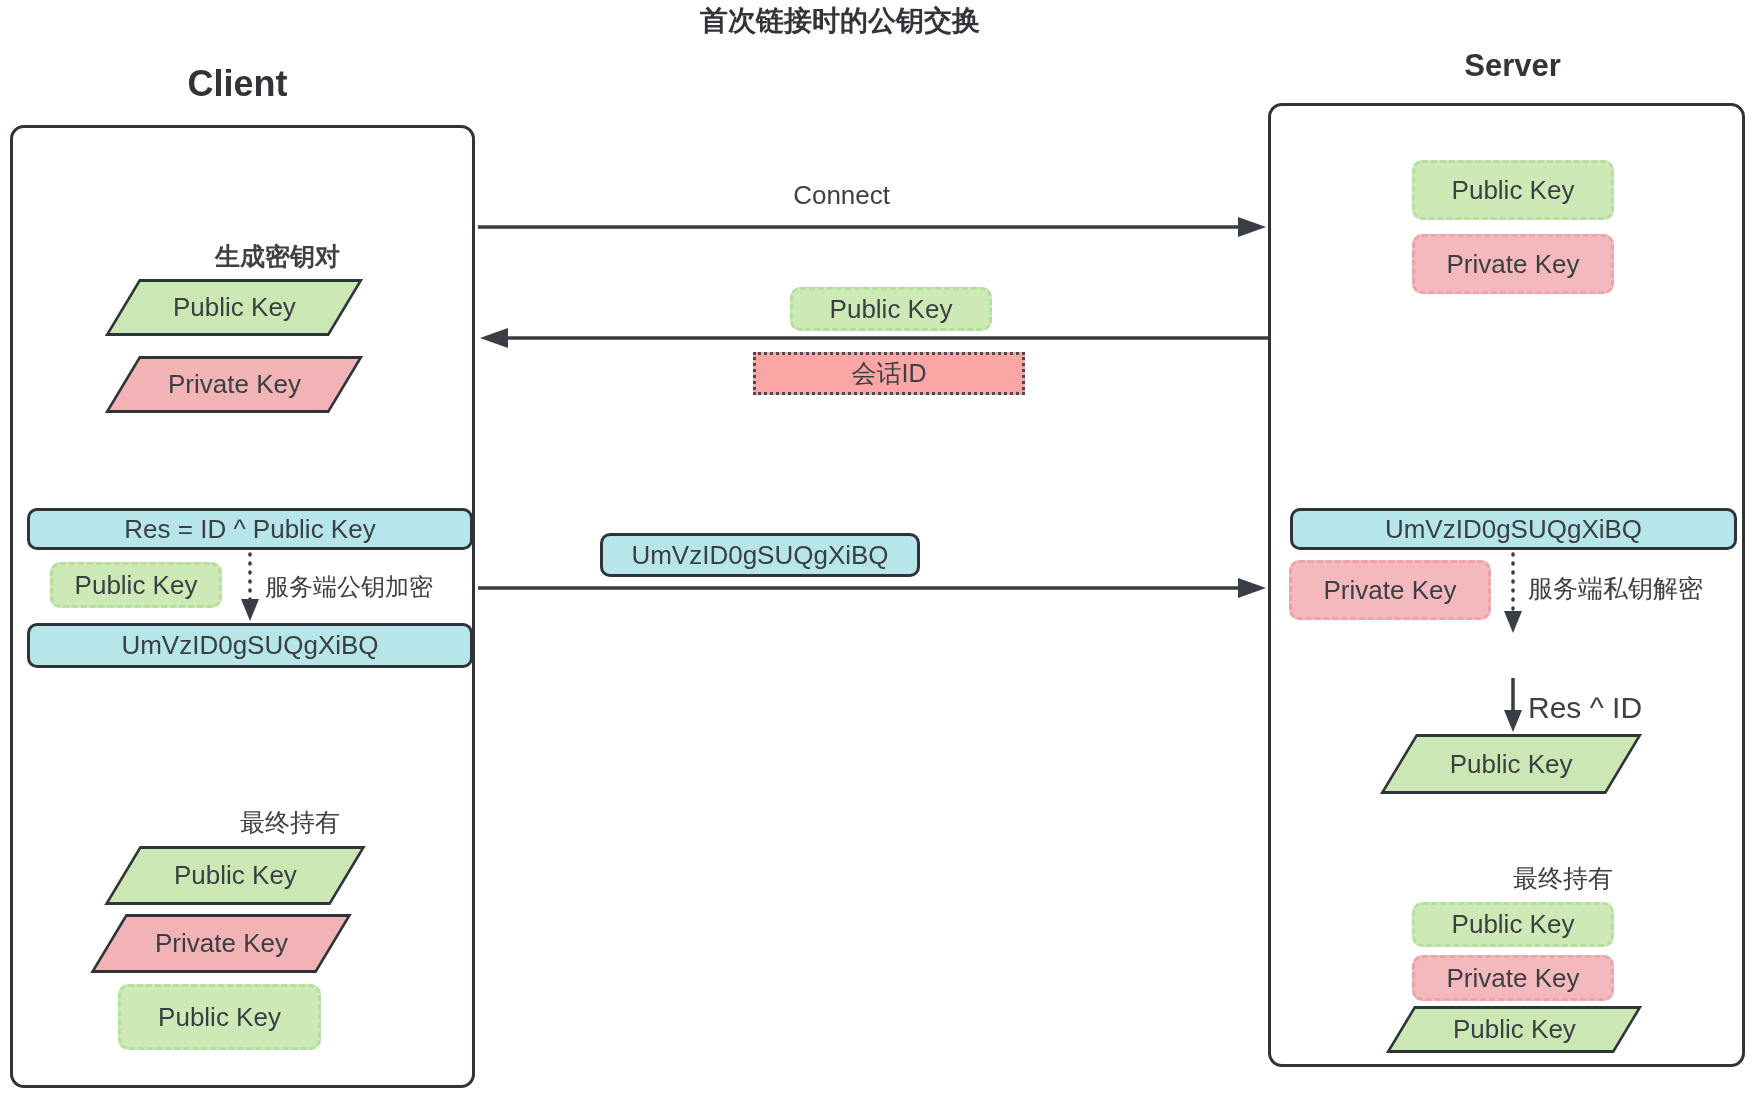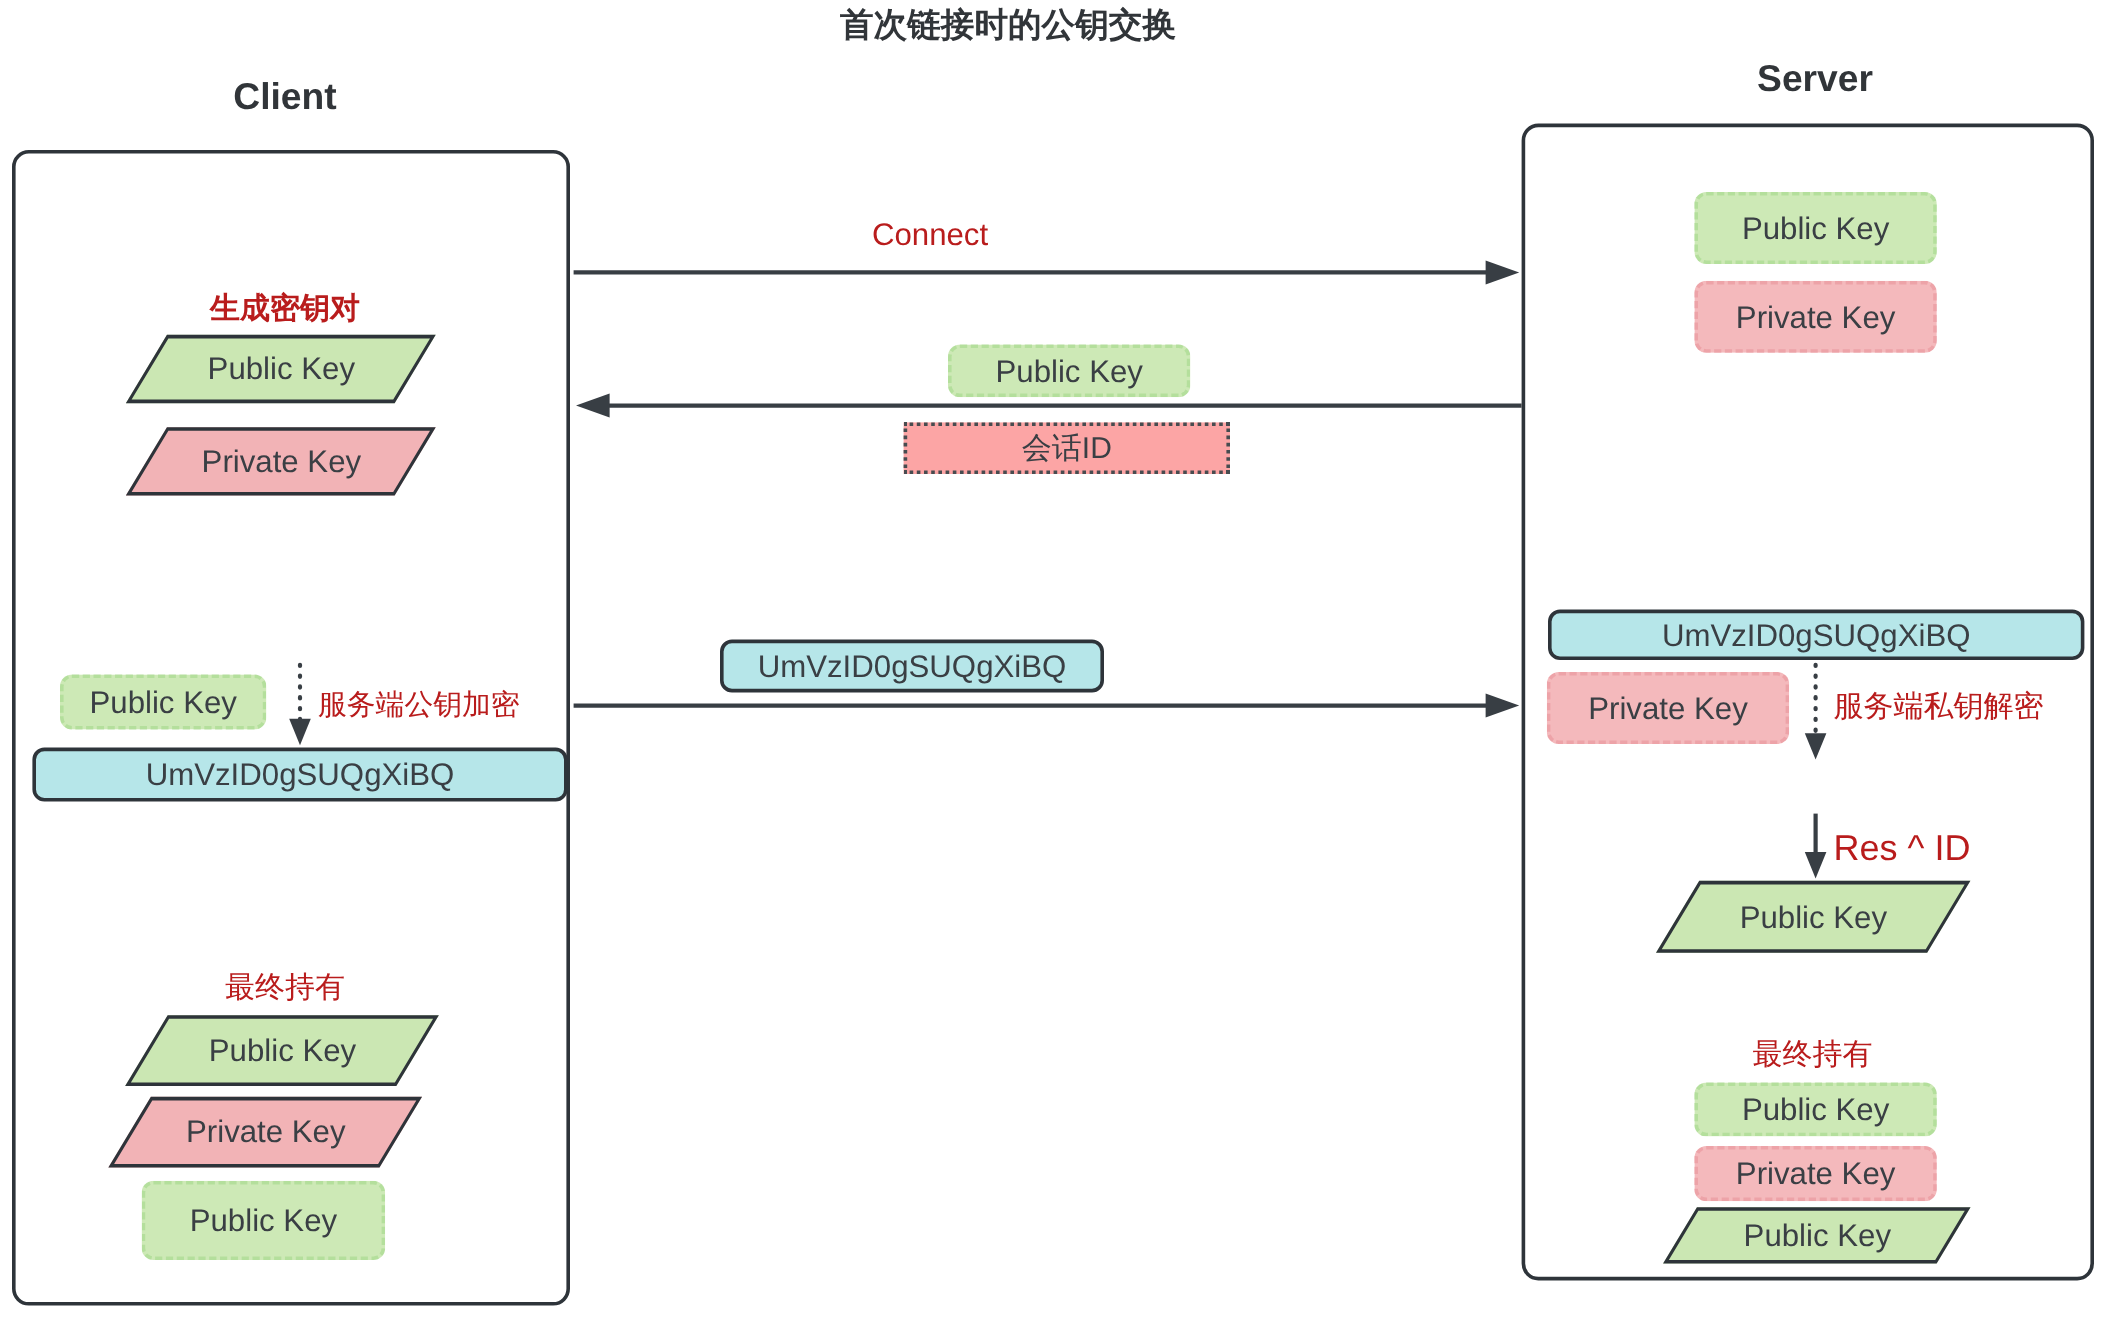--- a/index.html
+++ b/index.html
@@ -3,21 +3,21 @@
 <meta charset="utf-8">
 <style>
   * { box-sizing: border-box; }
   html,body { margin:0; padding:0; background:#ffffff; }
   .canvas {
     position:relative; width:1764px; height:1102px; background:#ffffff;
     font-family:"Liberation Sans","DejaVu Sans",sans-serif; color:#3a3f44; overflow:hidden;
   }
   .abs { position:absolute; }
   .heading { font-weight:700; color:#313539; text-align:center; }
-  .cap { color:#b91c1c; text-align:center; }
+  .cap { color:#404040; text-align:right; }
   .nowrap { white-space:nowrap; }
   .actor { border:3px solid #2e343a; border-radius:14px; background:#ffffff; }
   
   .pg { border:3px solid #2e343a; display:flex; align-items:center; justify-content:center;
         font-size:26px; transform:skewX(-31deg); }
   .pg > span { transform:skewX(31deg); }
   .pg.g { background:#cbe7b3; }
   .pg.p { background:#f2b3b6; }
   
   .soft { border-radius:10px; display:flex; align-items:center; justify-content:center; font-size:26px; }
@@ -34,34 +34,35 @@
   .arrow-dotted { stroke-dasharray:1 8; stroke-linecap:round; }
   .arrow-head { fill:#383e44; stroke:none; }
 </style>
 </head>
 <body>
 
 <div class="canvas">
 
   <div class="abs heading" style="left:555px; top:2px; width:570px; font-size:28px;">首次链接时的公钥交换</div>
 
-  <div class="abs heading" style="left:135px; top:63px; width:205px; font-size:31px;">Client</div>
+  <div class="abs heading" style="left:135px; top:63px; width:205px; font-size:36px;">Client</div>
   <div class="abs heading" style="left:1410px; top:48px; width:205px; font-size:31px;">Server</div>
 
   <div class="abs actor" style="left:10px; top:125px; width:465px; height:963px;"></div>
   <div class="abs actor" style="left:1268px; top:103px; width:477px; height:964px;"></div>
 
   <div class="abs cap" style="left:135px; top:240px; width:205px; font-size:25px;font-weight:bold;">生成密钥对</div>
   <div class="abs pg g" style="left:122px; top:279px; width:224px; height:57px;">
     <span>Public Key</span>
   </div>
   <div class="abs pg p" style="left:122px; top:356px; width:224px; height:57px;">
     <span>Private Key</span>
   </div>
 
+  <div class="abs proc" style="left:27px; top:508px; width:446px; height:42px;">Res = ID ^ Public Key</div>
   <div class="abs soft g" style="left:50px; top:562px; width:172px; height:46px;">Public Key</div>
   <div class="abs cap nowrap" style="left:265px; top:571px; font-size:24px;">服务端公钥加密</div>
   <div class="abs proc" style="left:27px; top:623px; width:446px; height:45px;">UmVzID0gSUQgXiBQ</div>
 
   <div class="abs cap" style="left:135px; top:806px; width:205px; font-size:25px;">最终持有</div>
   <div class="abs pg g" style="left:122px; top:846px; width:226px; height:59px;">
     <span>Public Key</span>
   </div>
   <div class="abs pg p" style="left:108px; top:914px; width:226px; height:59px;">
     <span>Private Key</span>

